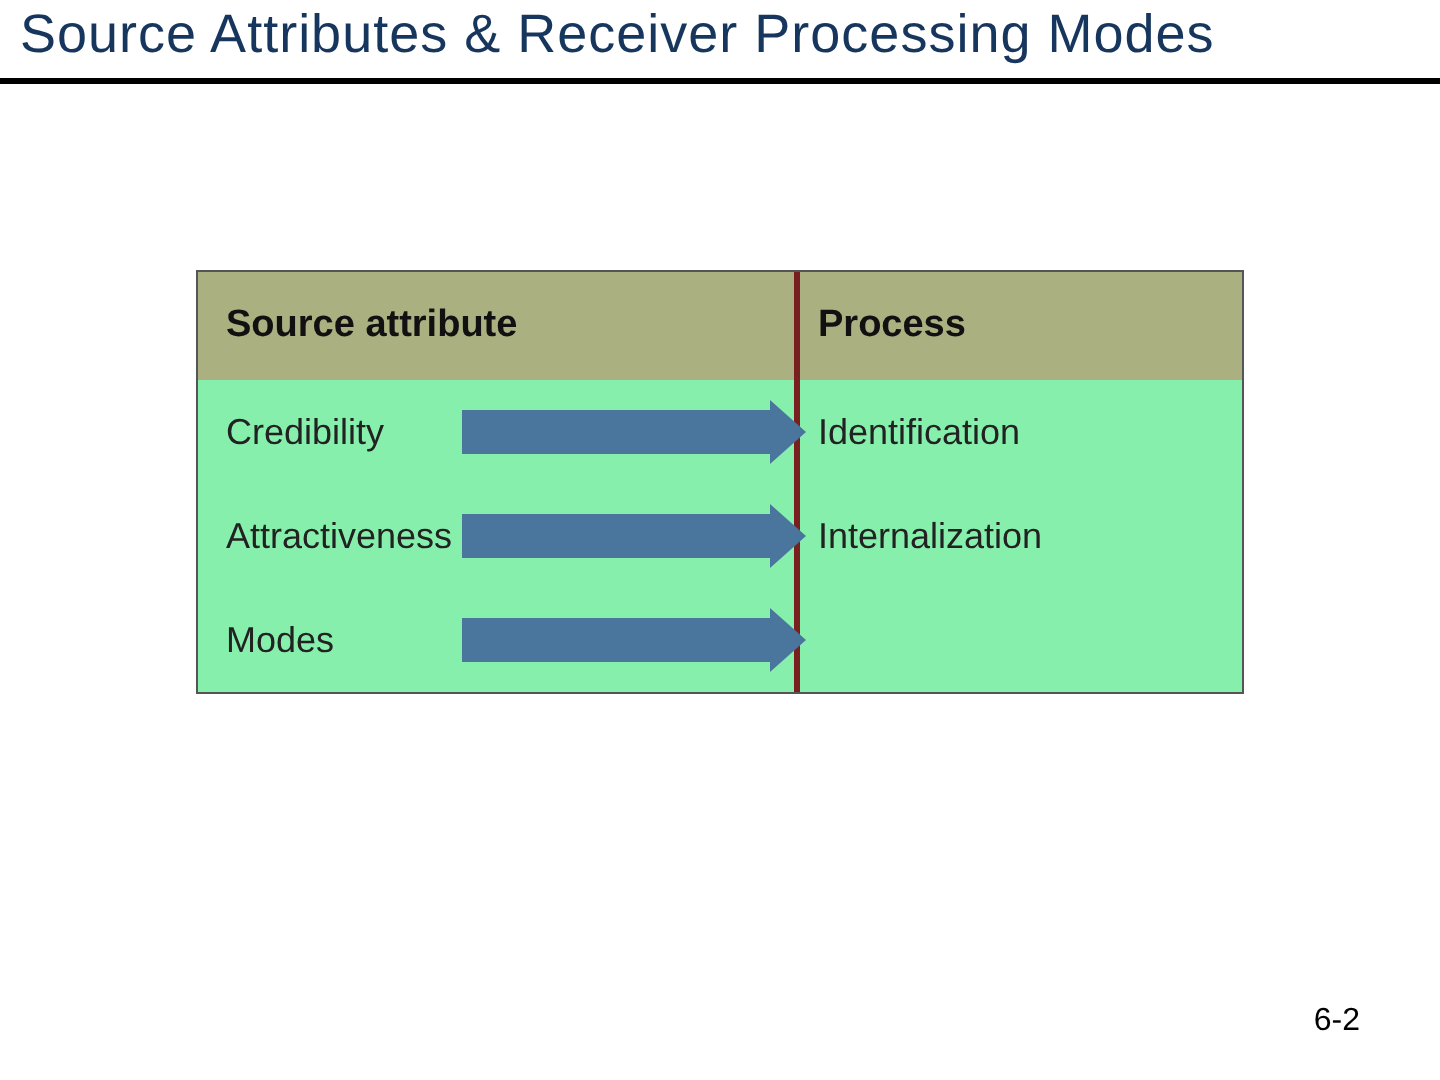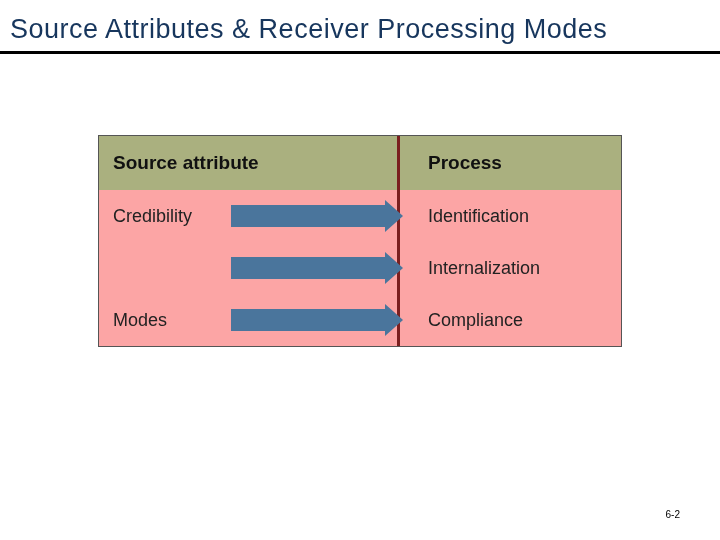--- a/index.html
+++ b/index.html
@@ -17,21 +17,21 @@
     height: 540px;
     box-sizing: border-box;
   }
   .title-band {
     width: 100%;
     background: #000000;
     border-bottom: 3px solid #000000;
   }
   .title-text {
     margin: 0;
-    padding: 14px 6px 6px 10px;
+    padding: 2px 6px 6px 10px;
     background: #ffffff;
     color: #17365d;
     font-size: 27px;
     letter-spacing: 0.5px;
     font-weight: 400;
   }
   .figure {
     position: absolute;
     left: 98px;
     top: 135px;
@@ -49,40 +49,40 @@
     padding-left: 14px;
     display: flex;
     align-items: center;
     font-size: 18px;
     color: #222;
     box-sizing: border-box;
     position: relative;
   }
   .cell-right {
     flex: 1;
-    padding-left: 28px;
+    padding-left: 9px;
     display: flex;
     align-items: center;
     font-size: 18px;
     color: #222;
     box-sizing: border-box;
   }
   .header-row {
     height: 54px;
     background: #aab07f;
   }
   .header-row .cell-left,
   .header-row .cell-right {
     font-weight: 700;
     font-size: 19px;
     color: #111;
   }
   .body-row {
     height: 52px;
-    background: #fca5a5;
+    background: #86efac;
   }
   .divider {
     width: 3px;
     background: #7a1f1f;
     align-self: stretch;
   }
   .arrow {
     position: absolute;
     left: 132px;
     right: -6px;
@@ -101,21 +101,21 @@
     width: 0;
     height: 0;
     border-top: 16px solid transparent;
     border-bottom: 16px solid transparent;
     border-left: 18px solid #4a759c;
   }
   .page-num {
     position: absolute;
     right: 40px;
     bottom: 20px;
-    font-size: 10px;
+    font-size: 16px;
     color: #000;
     font-family: Arial, sans-serif;
   }
 </style>
 </head>
 <body>
 
 <div class="slide">
 
   <div class="title-band">
@@ -137,38 +137,38 @@
           <div class="arrow-shaft"></div>
           <div class="arrow-head"></div>
         </div>
       </div>
       <div class="divider"></div>
       <div class="cell-right">Identification</div>
     </div>
 
     <div class="row body-row">
       <div class="cell-left">
+        <span>Attractiveness</span>
         <div class="arrow">
           <div class="arrow-shaft"></div>
           <div class="arrow-head"></div>
         </div>
       </div>
       <div class="divider"></div>
       <div class="cell-right">Internalization</div>
     </div>
 
     <div class="row body-row">
       <div class="cell-left">
         <span>Modes</span>
         <div class="arrow">
           <div class="arrow-shaft"></div>
           <div class="arrow-head"></div>
         </div>
       </div>
       <div class="divider"></div>
-      <div class="cell-right">Compliance</div>
     </div>
 
   </div>
 
   <div class="page-num">6-2</div>
 
 </div>
 
 </body></html>

